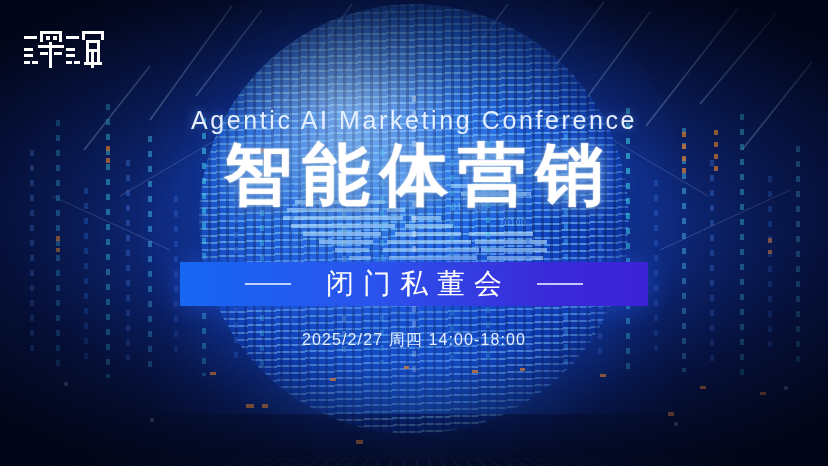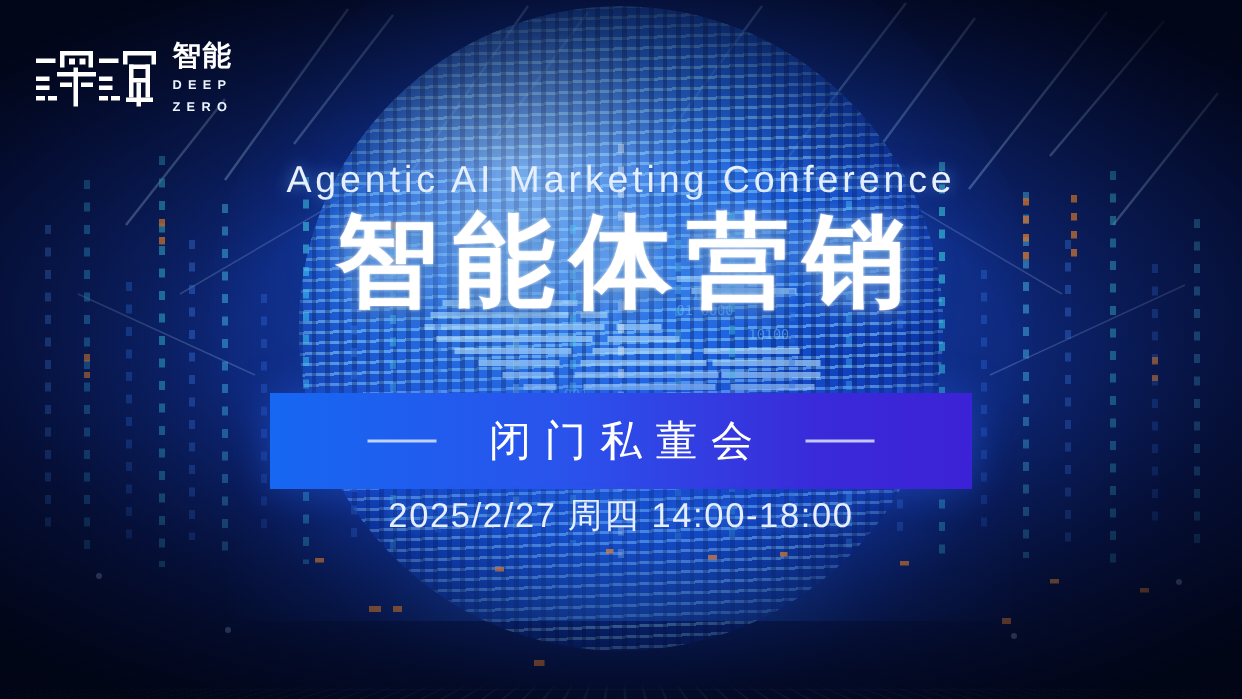--- a/index.html
+++ b/index.html
@@ -177,21 +177,21 @@
       0 0 16px rgba(150,205,255,0.75),
       0 0 34px rgba(60,140,255,0.55),
       0 3px 10px rgba(5,20,70,0.6);
   }
 
   .band {
     position: absolute;
     left: 180px;
     top: 262px;
     width: 468px;
-    height: 64px;
+    height: 44px;
     background: linear-gradient(90deg, #1667f2 0%, #2a53ec 42%, #3a2ad9 78%, #3c22d6 100%);
     display: flex;
     align-items: center;
     justify-content: center;
     gap: 26px;
     box-shadow: 0 0 26px rgba(40,90,230,0.45);
   }
   .band-rule {
     display: block;
     width: 46px;
@@ -207,21 +207,21 @@
     letter-spacing: 9px;
     text-indent: 9px;
     white-space: nowrap;
   }
 
   .datetime {
     position: absolute;
     top: 332px;
     left: 0; right: 0;
     color: #e6eeff;
-    font-size: 23px;
+    font-size: 16px;
     line-height: 1;
     font-weight: 400;
     letter-spacing: 1.1px;
     white-space: nowrap;
     text-shadow: 0 0 10px rgba(90,160,255,0.6);
   }
 </style>
 </head>
 <body>
 
@@ -411,25 +411,20 @@
         <rect x="60" y="3" width="3" height="9"></rect>
         <rect x="79" y="3" width="3" height="9"></rect>
         <rect x="64" y="12" width="14" height="3"></rect>
         <rect x="64" y="12" width="3" height="22"></rect>
         <rect x="75" y="12" width="3" height="22"></rect>
         <rect x="64" y="21" width="14" height="3"></rect>
         <rect x="62" y="34" width="18" height="3"></rect>
         <rect x="69" y="24" width="3" height="16"></rect>
       </g>
     </svg>
-    <div class="logo-text">
-      <div class="logo-cn">智能</div>
-      <div class="logo-en">DEEP</div>
-      <div class="logo-en">ZERO</div>
-    </div>
   </div>
 
   <div class="content">
     <div class="eyebrow">Agentic AI Marketing Conference</div>
     <div class="headline">智能体营销</div>
 
     <div class="band">
       <span class="band-rule"></span>
       <span class="band-text">闭门私董会</span>
       <span class="band-rule"></span>

